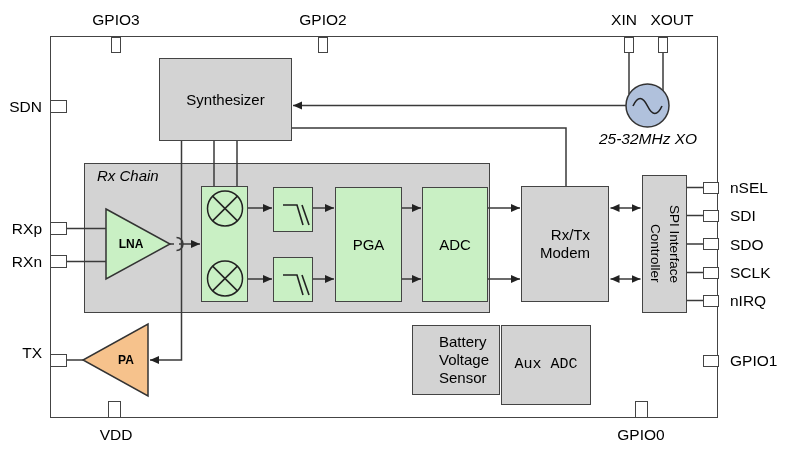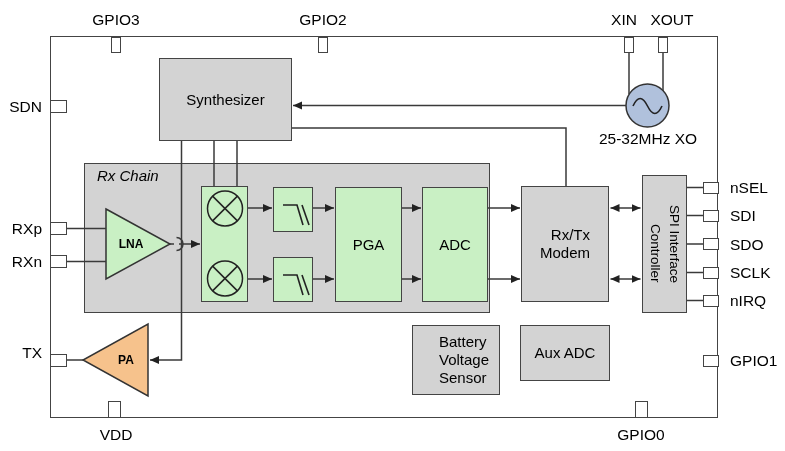--- a/index.html
+++ b/index.html
@@ -66,21 +66,21 @@
     <span class="vtext">SPI Interface
 Controller</span>
   </div>
 
   <div class="block gray" style="left:412px;top:325px;width:88px;height:70px;justify-content:center;text-align:left;padding-left:16px;">
     <span class="prelines">Battery
 Voltage
 Sensor</span>
   </div>
 
-  <div class="block gray" style="left:520px;top:325px;width:90px;height:56px;">
+  <div class="block gray" style="left:501px;top:325px;width:90px;height:80px;font-family:Liberation Mono, monospace;">
     <span>Aux ADC</span>
   </div>
 
   <svg class="wires" width="785" height="451" viewBox="0 0 785 451">
     <defs>
       <marker id="ah" markerUnits="userSpaceOnUse" markerWidth="12" markerHeight="10" refX="9" refY="4" orient="auto-start-reverse">
         <path d="M0,0 L9,4 L0,8 Z" fill="#222"></path>
       </marker>
     </defs>
 
@@ -178,15 +178,15 @@
   <div class="pin-label" style="left:730px;top:179px;">nSEL</div>
   <div class="pin-label" style="left:730px;top:207px;">SDI</div>
   <div class="pin-label" style="left:730px;top:235.5px;">SDO</div>
   <div class="pin-label" style="left:730px;top:264px;text-align:center;">SCLK</div>
   <div class="pin-label" style="left:730px;top:292px;">nIRQ</div>
   <div class="pin-label" style="left:730px;top:352px;">GPIO1</div>
 
   <div class="pin-label center-x" style="left:116px;top:426px;">VDD</div>
   <div class="pin-label center-x" style="left:641px;top:426px;">GPIO0</div>
 
-  <div class="pin-label center-x" style="left:648px;top:130px;">25-32MHz XO</div>
+  <div class="pin-label center-x" style="left:648px;top:130px;font-style:italic;">25-32MHz XO</div>
 
 </div>
 
 </body></html>

